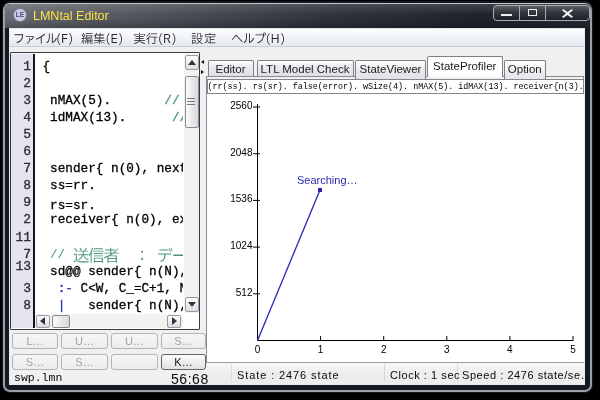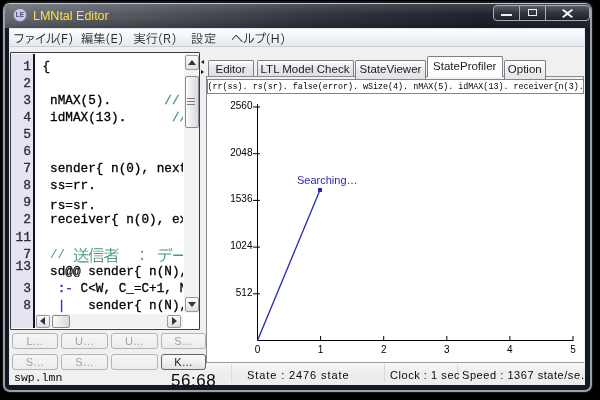--- a/index.html
+++ b/index.html
@@ -187,25 +187,25 @@
   <text x="366" y="259" text-anchor="middle">5</text>
  </g>
  <line x1="50.5" y1="246.5" x2="113" y2="96" stroke="#2328b4" stroke-width="1.3"></line>
  <rect x="111" y="94" width="4" height="4" fill="#2328b4"></rect>
  <text x="90" y="90" font-family="Liberation Sans" font-size="11px" fill="#2a2aaa">Searching…</text>
 </svg>
 <div class="abs" id="rstat"></div>
 <div class="abs" style="left:231px;top:364px;width:1px;height:18px;background:#dcdcde"></div>
 <div class="abs" style="left:384px;top:364px;width:1px;height:18px;background:#d8d8da"></div>
 <div class="abs" style="left:457px;top:364px;width:1px;height:18px;background:#d8d8da"></div>
-<div class="st" style="left:247px;top:369px;letter-spacing:.9px">State : 2476 state</div>
+<div class="st" style="left:237px;top:369px;letter-spacing:.9px">State : 2476 state</div>
 <div class="st" style="left:390px;top:369px">Clock : 1 sec</div>
-<div class="st" style="left:462px;top:369px">Speed : 1367 state/se…</div>
+<div class="st" style="left:462px;top:369px">Speed : 2476 state/se…</div>
 
 <div class="lb" style="left:12px;top:333px;width:46px">L…</div>
 <div class="lb" style="left:61px;top:333px;width:47px">U…</div>
 <div class="lb" style="left:111px;top:333px;width:47px">U…</div>
 <div class="lb" style="left:161px;top:333px;width:45px">S…</div>
 <div class="lb" style="left:12px;top:354px;width:46px">S…</div>
 <div class="lb" style="left:61px;top:354px;width:47px">S…</div>
 <div class="lb" style="left:111px;top:354px;width:47px"></div>
 <div class="lb" style="left:161px;top:354px;width:45px;color:#1a1a1a;border:1px solid #63636b;background:linear-gradient(to bottom,#fbfbfb,#e2e2e6)">K…</div>
 <div class="st" style="left:14px;top:371px;font-family:'Liberation Mono',monospace;font-size:11.5px;letter-spacing:0">swp.lmn</div>
-<div class="st" style="left:171px;top:371px;font-size:17px">56:68</div>
+<div class="st" style="left:171px;top:371px;font-size:14px">56:68</div>
 </body></html>

